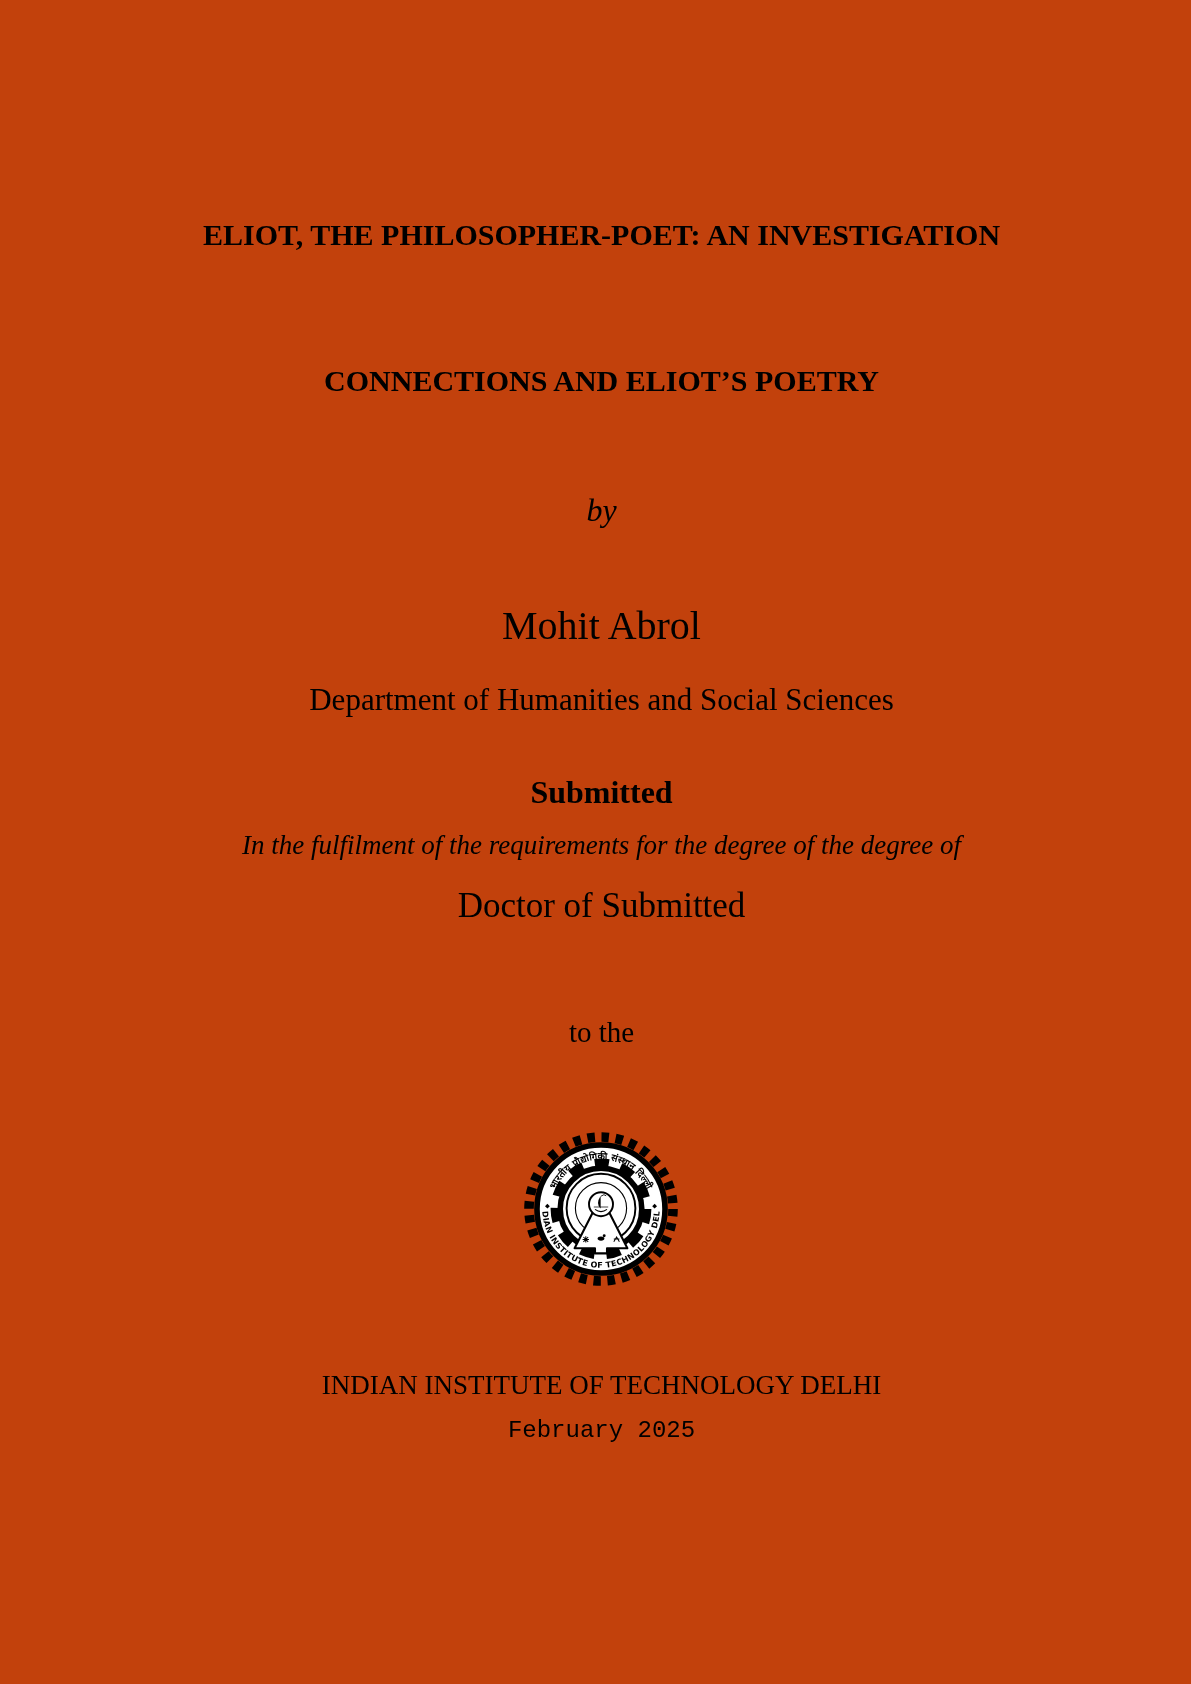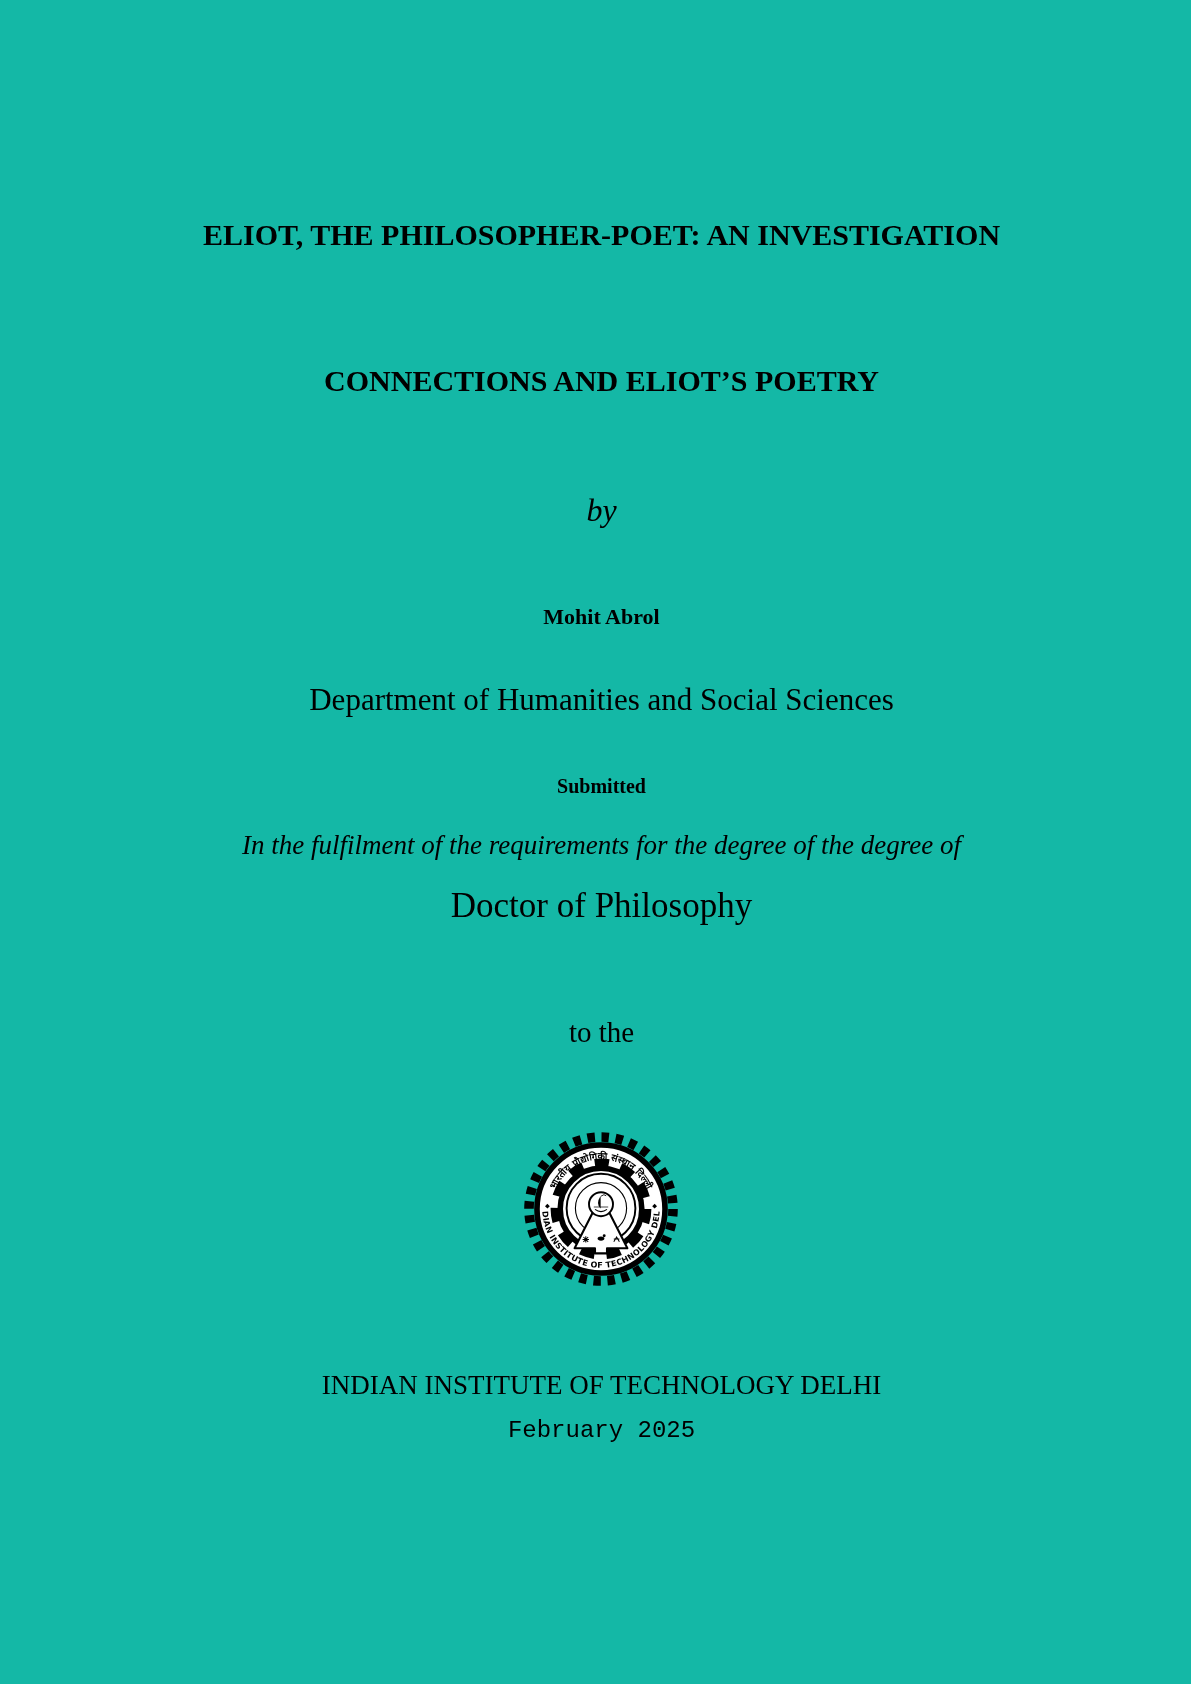--- a/index.html
+++ b/index.html
@@ -1,38 +1,38 @@
 <!DOCTYPE html>
 <html><head>
 <meta charset="utf-8">
 <style>
   html,body{margin:0;padding:0;background:#ffffff;}
   .page{
     position:relative;
     width:1191px;
     height:1684px;
-    background:#14b8a6;
+    background:#c2410c;
     overflow:hidden;
     font-family:"Liberation Serif","DejaVu Serif",serif;
     color:#000;
   }
   .line{
     position:absolute;
     left:12px;
     right:0;
     text-align:center;
     line-height:1;
     white-space:pre;
     color:#000;
   }
   .t-title{font-size:30px;font-weight:bold;}
   .t-by{font-size:32px;font-style:italic;}
-  .t-author{font-size:22px;font-weight:bold;}
+  .t-author{font-size:40px;font-weight:normal;}
   .t-dept{font-size:31px;margin-top:18px;}
-  .t-submitted{font-size:20px;font-weight:bold;}
+  .t-submitted{font-size:32px;font-weight:bold;}
   .t-req{font-size:27px;font-style:italic;}
   .t-degree{font-size:35px;}
   .t-tothe{font-size:29px;}
   .t-inst{font-size:27px;}
   .t-date{font-size:24px;font-family:Liberation Mono, monospace;}
   .logo-wrap{
     position:absolute;
     left:521px;
     top:1129px;
     width:160px;
@@ -63,21 +63,21 @@
   <div class="line t-by" style="top:494px">by</div>
 
   <div class="line t-author" style="top:606px">Mohit Abrol</div>
 
   <div class="line t-dept" style="top:666px">Department of Humanities and Social Sciences</div>
 
   <div class="line t-submitted" style="top:776px">Submitted</div>
 
   <div class="line t-req" style="top:832px">In the fulfilment of the requirements for the degree of the degree of</div>
 
-  <div class="line t-degree" style="top:888px">Doctor of Philosophy</div>
+  <div class="line t-degree" style="top:888px">Doctor of Submitted</div>
 
   <div class="line t-tothe" style="top:1018px">to the</div>
 
   <div class="logo-wrap">
     <svg viewBox="0 0 200 200" width="160" height="160">
 
       <circle cx="100" cy="100" r="90" fill="none" stroke="#000" stroke-width="12" stroke-dasharray="9.3 8.37"></circle>
 
       <circle cx="100" cy="100" r="80" fill="#ffffff" stroke="#000" stroke-width="7"></circle>
 

